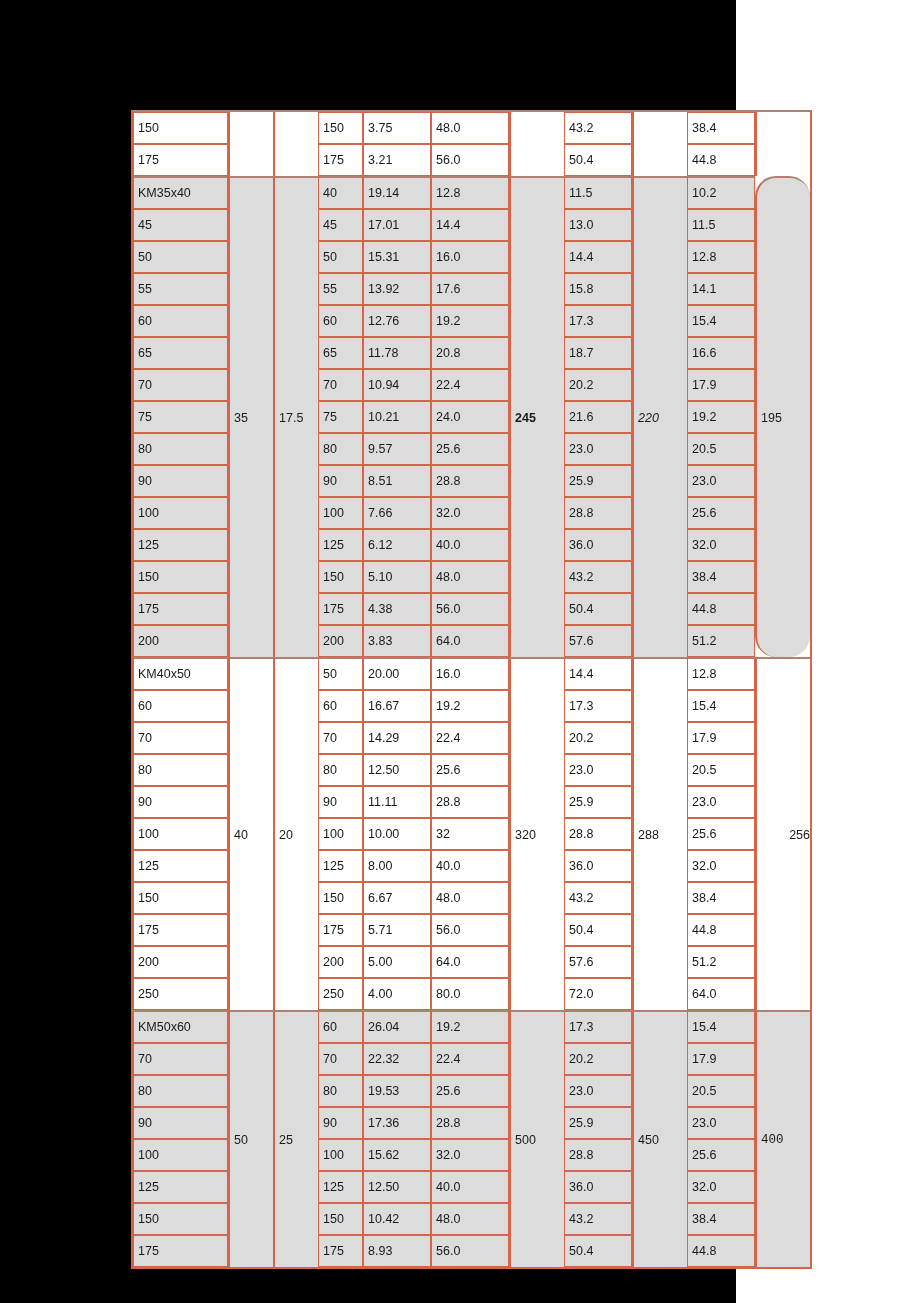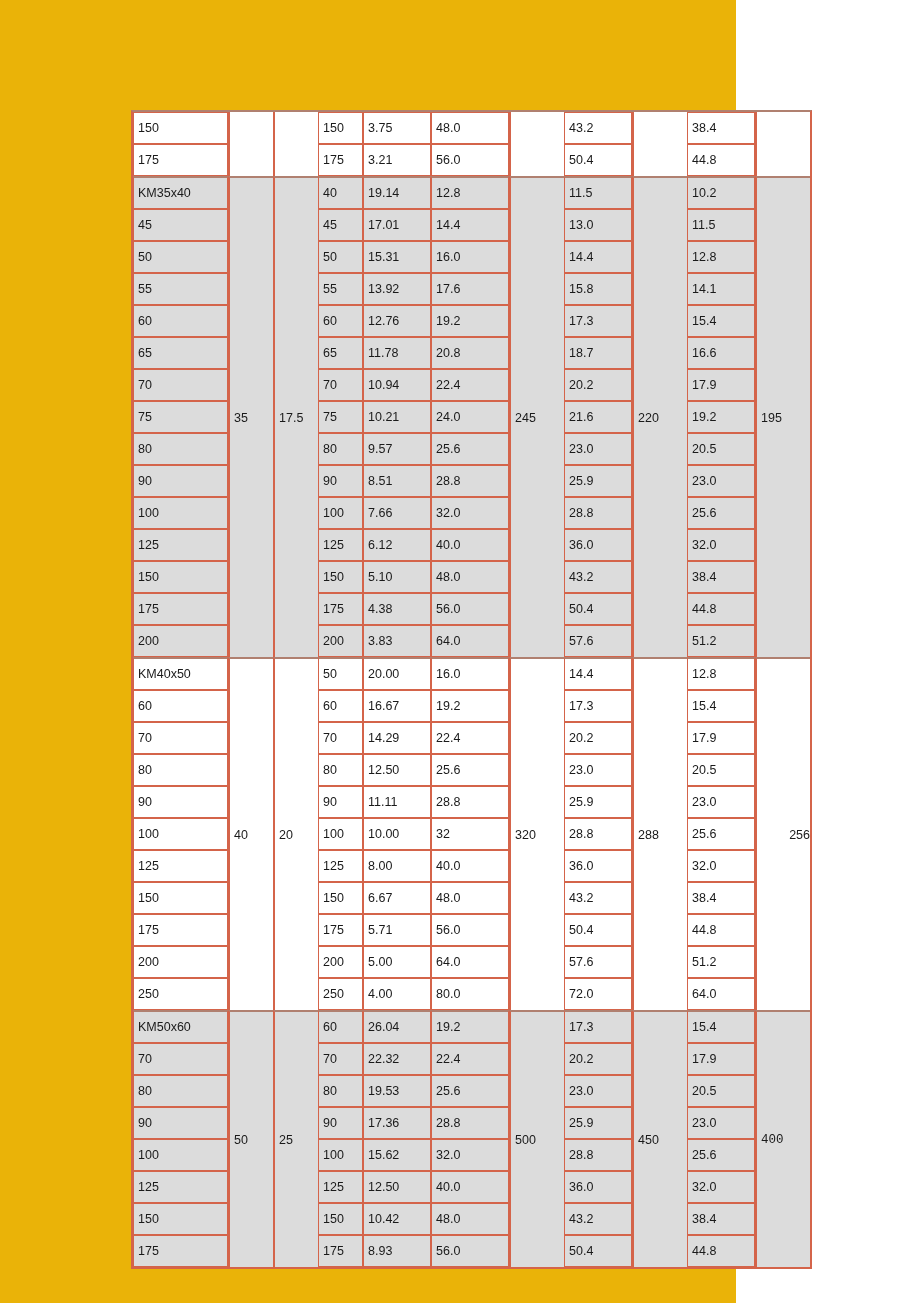--- a/index.html
+++ b/index.html
@@ -11,21 +11,21 @@
     width: 920px;
     height: 1303px;
     font-family: "Liberation Sans", sans-serif;
     overflow: hidden;
   }
 
   #page {
     position: relative;
     width: 736px;
     height: 1303px;
-    background: #eab308;
+    background: #000000;
   }
 
   #table-wrap {
     position: absolute;
     left: 131px;
     top: 110px;
     width: 657px;
   }
 
   table.spec-table {
@@ -132,25 +132,25 @@
             <td class="cell">50.4</td>
             <td class="cell">44.8</td>
           </tr>
           <tr class="shaded group-start">
             <td class="cell">KM35x40</td>
             <td rowspan="15" class="plain shade vdiv merge noright" style="line-height: normal;">35</td>
             <td rowspan="15" class="plain shade vdiv merge noright" style="line-height: normal;">17.5</td>
             <td class="cell">40</td>
             <td class="cell">19.14</td>
             <td class="cell">12.8</td>
-            <td rowspan="15" class="plain shade vdiv merge noright" style="line-height: normal;">245</td>
+            <td rowspan="15" class="plain shade vdiv merge noright" style="line-height: normal; font-weight: bold;">245</td>
             <td class="cell">11.5</td>
-            <td rowspan="15" class="plain shade vdiv merge noright" style="line-height: normal;">220</td>
+            <td rowspan="15" class="plain shade vdiv merge noright" style="line-height: normal; font-style: italic;">220</td>
             <td class="cell">10.2</td>
-            <td rowspan="15" class="plain shade vdiv merge noright" style="line-height: normal;">195</td>
+            <td rowspan="15" class="plain shade vdiv merge noright" style="line-height: normal; border-radius: 21px;">195</td>
           </tr>
           <tr class="shaded">
             <td class="cell">45</td>
             <td class="cell">45</td>
             <td class="cell">17.01</td>
             <td class="cell">14.4</td>
             <td class="cell">13.0</td>
             <td class="cell">11.5</td>
           </tr>
           <tr class="shaded">

